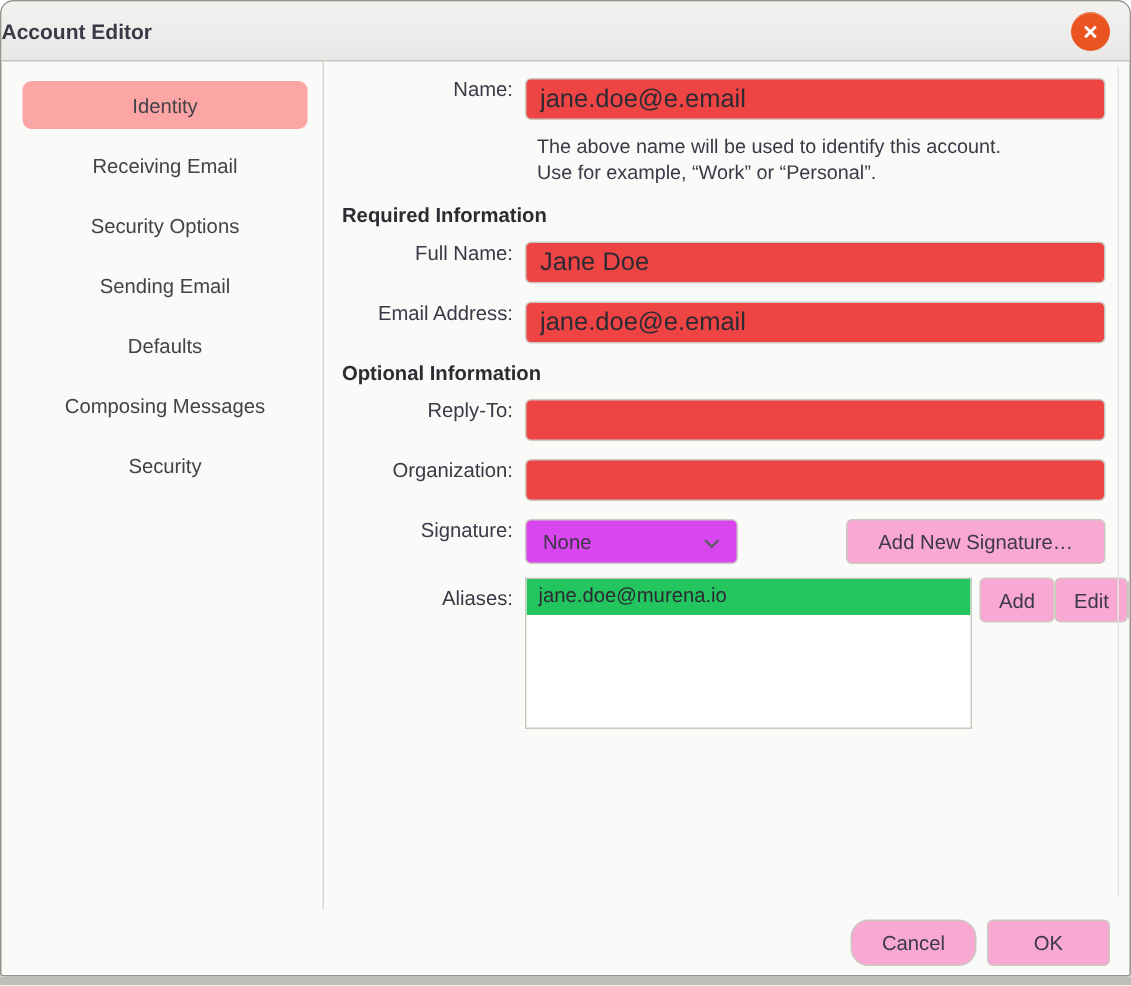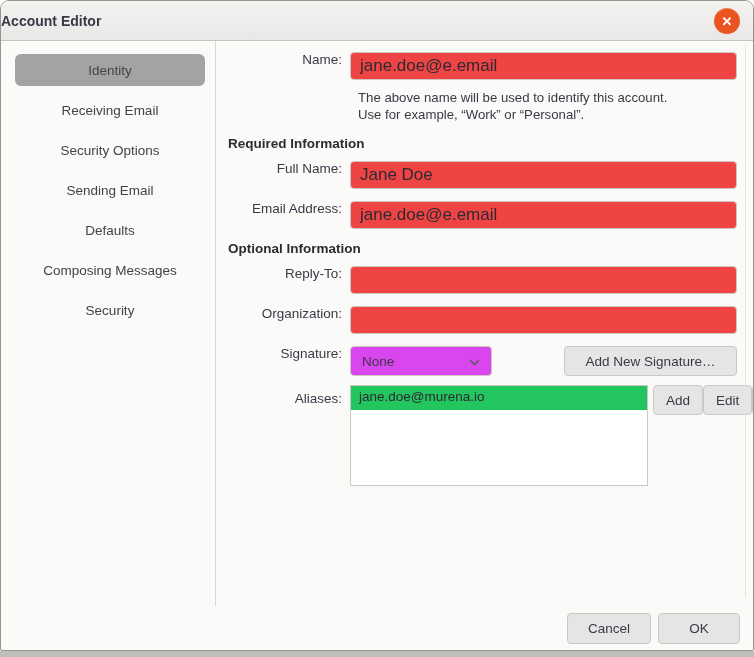--- a/index.html
+++ b/index.html
@@ -47,21 +47,21 @@
     border-right: 1px solid #d9d7d3;
     padding-top: 13px;
   }
   .side-item {
     height: 32px; margin: 0 10px 8px 14px;
     display: flex; align-items: center; justify-content: center;
     font-size: 13.5px; color: #454149;
     border-radius: 6px;
     cursor: pointer;
   }
-  .side-item.selected { background: #a3a3a3; }
+  .side-item.selected { background: #fca5a5; }
   .content {
     flex: 1; padding: 11px 16px 0 12px;
     position: relative;
   }
   .section-title { font-size: 13.5px; font-weight: bold; color: #2d2a32; margin: 3px 0 10px 0; }
   .form-row { display: flex; margin-bottom: 12px; }
   .form-label {
     width: 122px; flex: none; text-align: right; padding-right: 8px;
     font-size: 13.5px; color: #3d3846;
   }
@@ -80,21 +80,21 @@
   .select-box {
     width: 142px; height: 30px; flex: none;
     border: 1px solid #cdc7c2; border-radius: 4px;
     background: #d946ef;
     display: flex; align-items: center; justify-content: space-between;
     padding: 0 11px; font-size: 13.5px; cursor: pointer;
   }
   .btn {
     height: 30px;
     border: 1px solid #cdc7c2; border-radius: 4px;
-    background: #e5e5e5; color: #3d3846;
+    background: #f9a8d4; color: #3d3846;
     font-family: "Liberation Sans", sans-serif;
     font-size: 13.5px;
     display: flex; align-items: center; justify-content: center;
     cursor: pointer; padding: 0 12px;
   }
   .sig-row { margin-bottom: 9px; }
   .sig-add-btn { width: 173px; flex: none; }
   .aliases-row { align-items: flex-start; }
   .alias-list {
     flex: 1; height: 101px;
@@ -114,21 +114,21 @@
     position: absolute; top: 4px; bottom: 8px; right: 7px; width: 1px;
     background: #e4e4e1;
   }
   
   .footer {
     height: 44px;
     display: flex; align-items: flex-start; justify-content: flex-end;
     padding: 7px 13px 0 0; gap: 7px;
   }
   .footer .btn { height: 31px; }
-  .cancel-btn { min-width: 84px; }
+  .cancel-btn { min-width: 84px; border-radius: 12px; }
   .ok-btn { min-width: 82px; }
 </style>
 </head>
 <body>
 
 <div class="window">
 
   <div class="titlebar">
     <div class="titlebar-title">Account Editor</div>
     <div class="close-btn">

